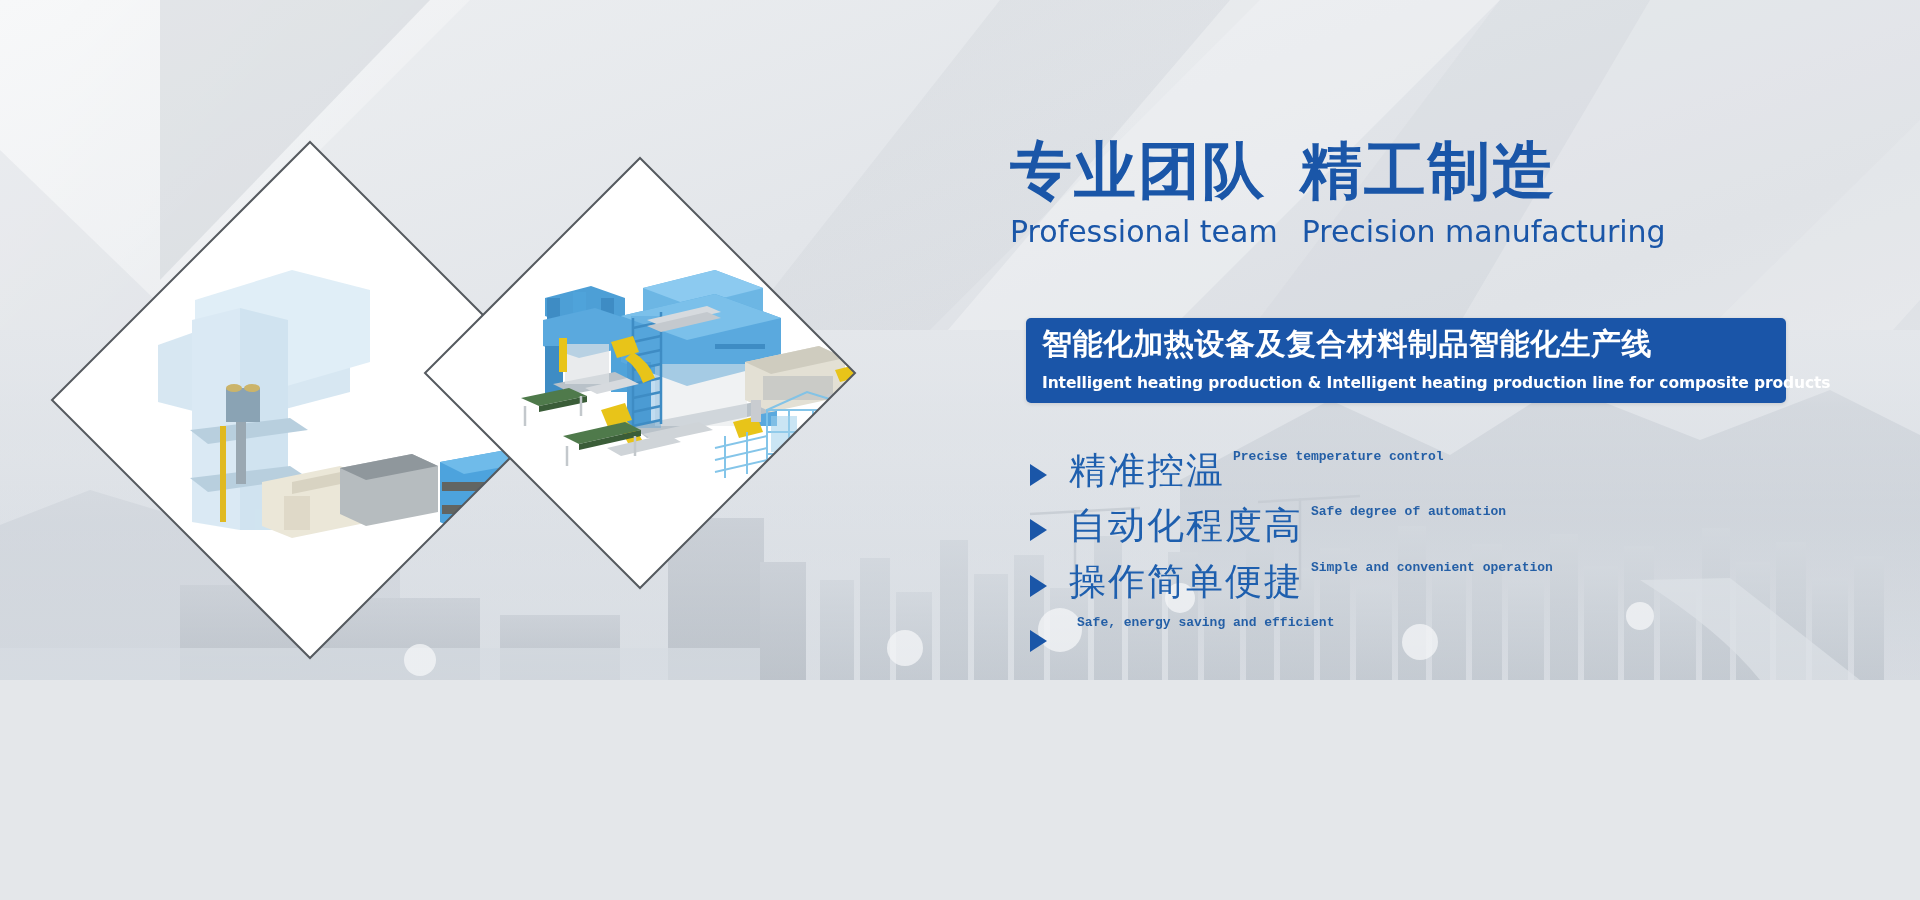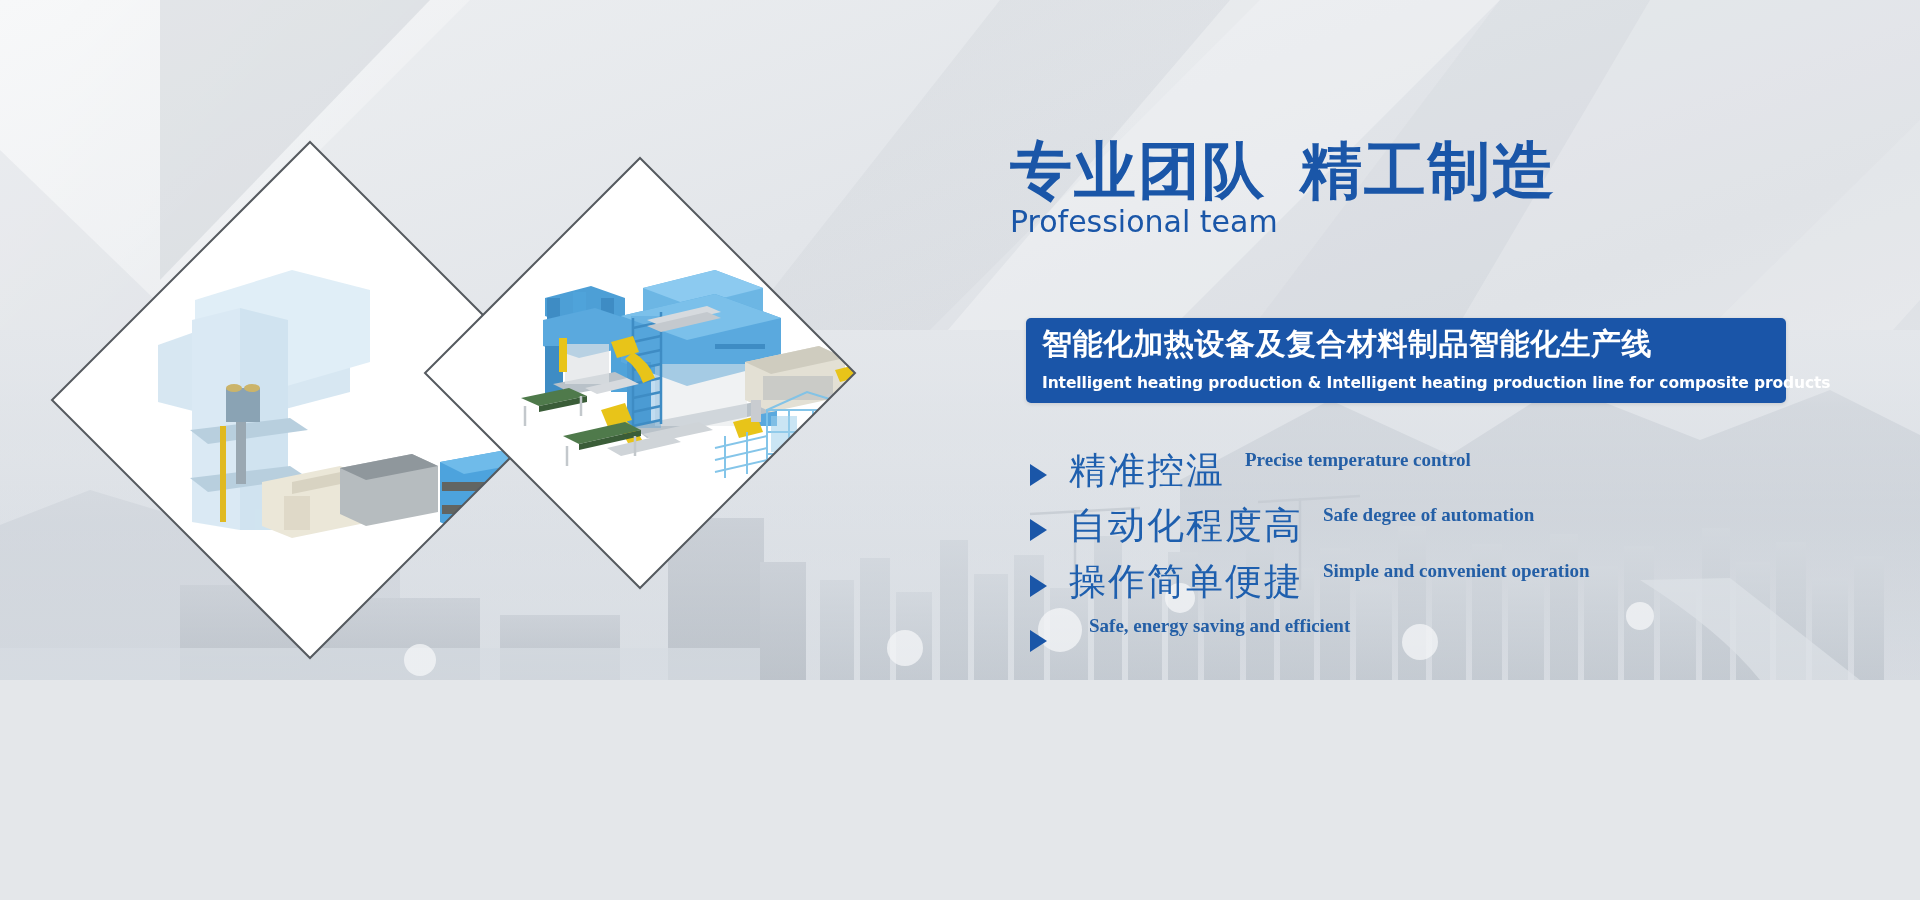--- a/index.html
+++ b/index.html
@@ -23,41 +23,41 @@
 
   
   .diamond{position:absolute;}
   .diamond svg{display:block;overflow:visible;}
 
   
   .content{position:absolute;left:1010px;top:140px;width:790px;}
   .headline{display:flex;align-items:flex-end;gap:34px;line-height:1;}
   .hl-cn{font-size:62px;font-weight:700;color:#1a56a8;letter-spacing:2px;
     font-family:"DejaVu Sans","Liberation Sans",sans-serif;white-space:nowrap;}
-  .sub-row{display:flex;gap:24px;margin-top:2px;}
+  .sub-row{display:flex;gap:24px;margin-top:12px;}
   .hl-en{font-size:30px;font-weight:400;color:#1a56a8;white-space:nowrap;
     font-family:"DejaVu Sans","Liberation Sans",sans-serif;}
 
   .bluebox{position:absolute;left:16px;top:178px;width:760px;
     background:#1a55a8;border-radius:5px;padding:9px 14px 11px 16px;box-sizing:border-box;
     box-shadow:0 1px 4px rgba(0,0,0,.12);}
   .bb-cn{color:#ffffff;font-size:30px;font-weight:700;letter-spacing:.5px;line-height:1.15;
     font-family:"DejaVu Sans","Liberation Sans",sans-serif;white-space:nowrap;}
   .bb-en{color:#ffffff;font-size:15.5px;font-weight:700;margin-top:12px;letter-spacing:-.1px;
     font-family:"DejaVu Sans","Liberation Sans",sans-serif;white-space:nowrap;}
 
   .features{position:absolute;left:20px;top:310px;width:700px;}
   .feat{display:flex;align-items:flex-start;margin-bottom:14px;}
   .tri{width:0;height:0;border-left:17px solid #1a56a8;border-top:11px solid transparent;
     border-bottom:11px solid transparent;margin-top:14px;margin-right:22px;flex:0 0 auto;}
   .feat-txt{display:flex;flex-direction:row;}
   .f-cn{font-size:37px;font-weight:400;color:#1e5fae;line-height:1.12;letter-spacing:2px;
     font-family:"DejaVu Sans","Liberation Sans",sans-serif;white-space:nowrap;}
-  .f-en{font-size:19px;font-weight:700;color:#245fa6;margin-top:-1px;margin-left:20px;
-    font-family:Liberation Serif, serif;white-space:nowrap;}
+  .f-en{font-size:13px;font-weight:700;color:#245fa6;margin-top:-1px;margin-left:8px;
+    font-family:Liberation Mono, monospace;white-space:nowrap;}
 </style>
 </head>
 <body>
 
 <div id="banner">
 
   <div class="bgshapes">
     <svg viewBox="0 0 1920 900" preserveAspectRatio="none">
       <defs>
         <linearGradient id="gdiag" x1="0" y1="0" x2="1" y2="1">
@@ -340,20 +340,21 @@
   </div>
 
   <div class="content">
 
     <div class="headline">
       <span class="hl-cn">专业团队</span>
       <span class="hl-cn">精工制造</span>
     </div>
     <div class="sub-row">
       <span class="hl-en">Professional team</span>
+      <span class="hl-en">Precision manufacturing</span>
     </div>
 
     <div class="bluebox">
       <div class="bb-cn">智能化加热设备及复合材料制品智能化生产线</div>
       <div class="bb-en">Intelligent heating production &amp; Intelligent heating production line for composite products</div>
     </div>
 
     <div class="features">
 
       <div class="feat">

